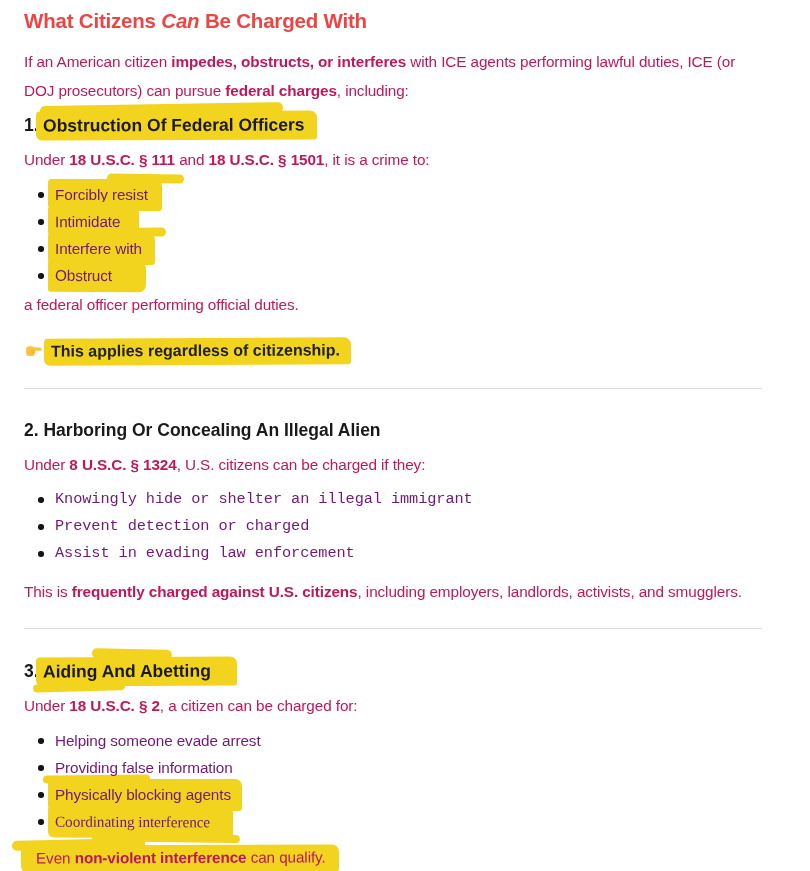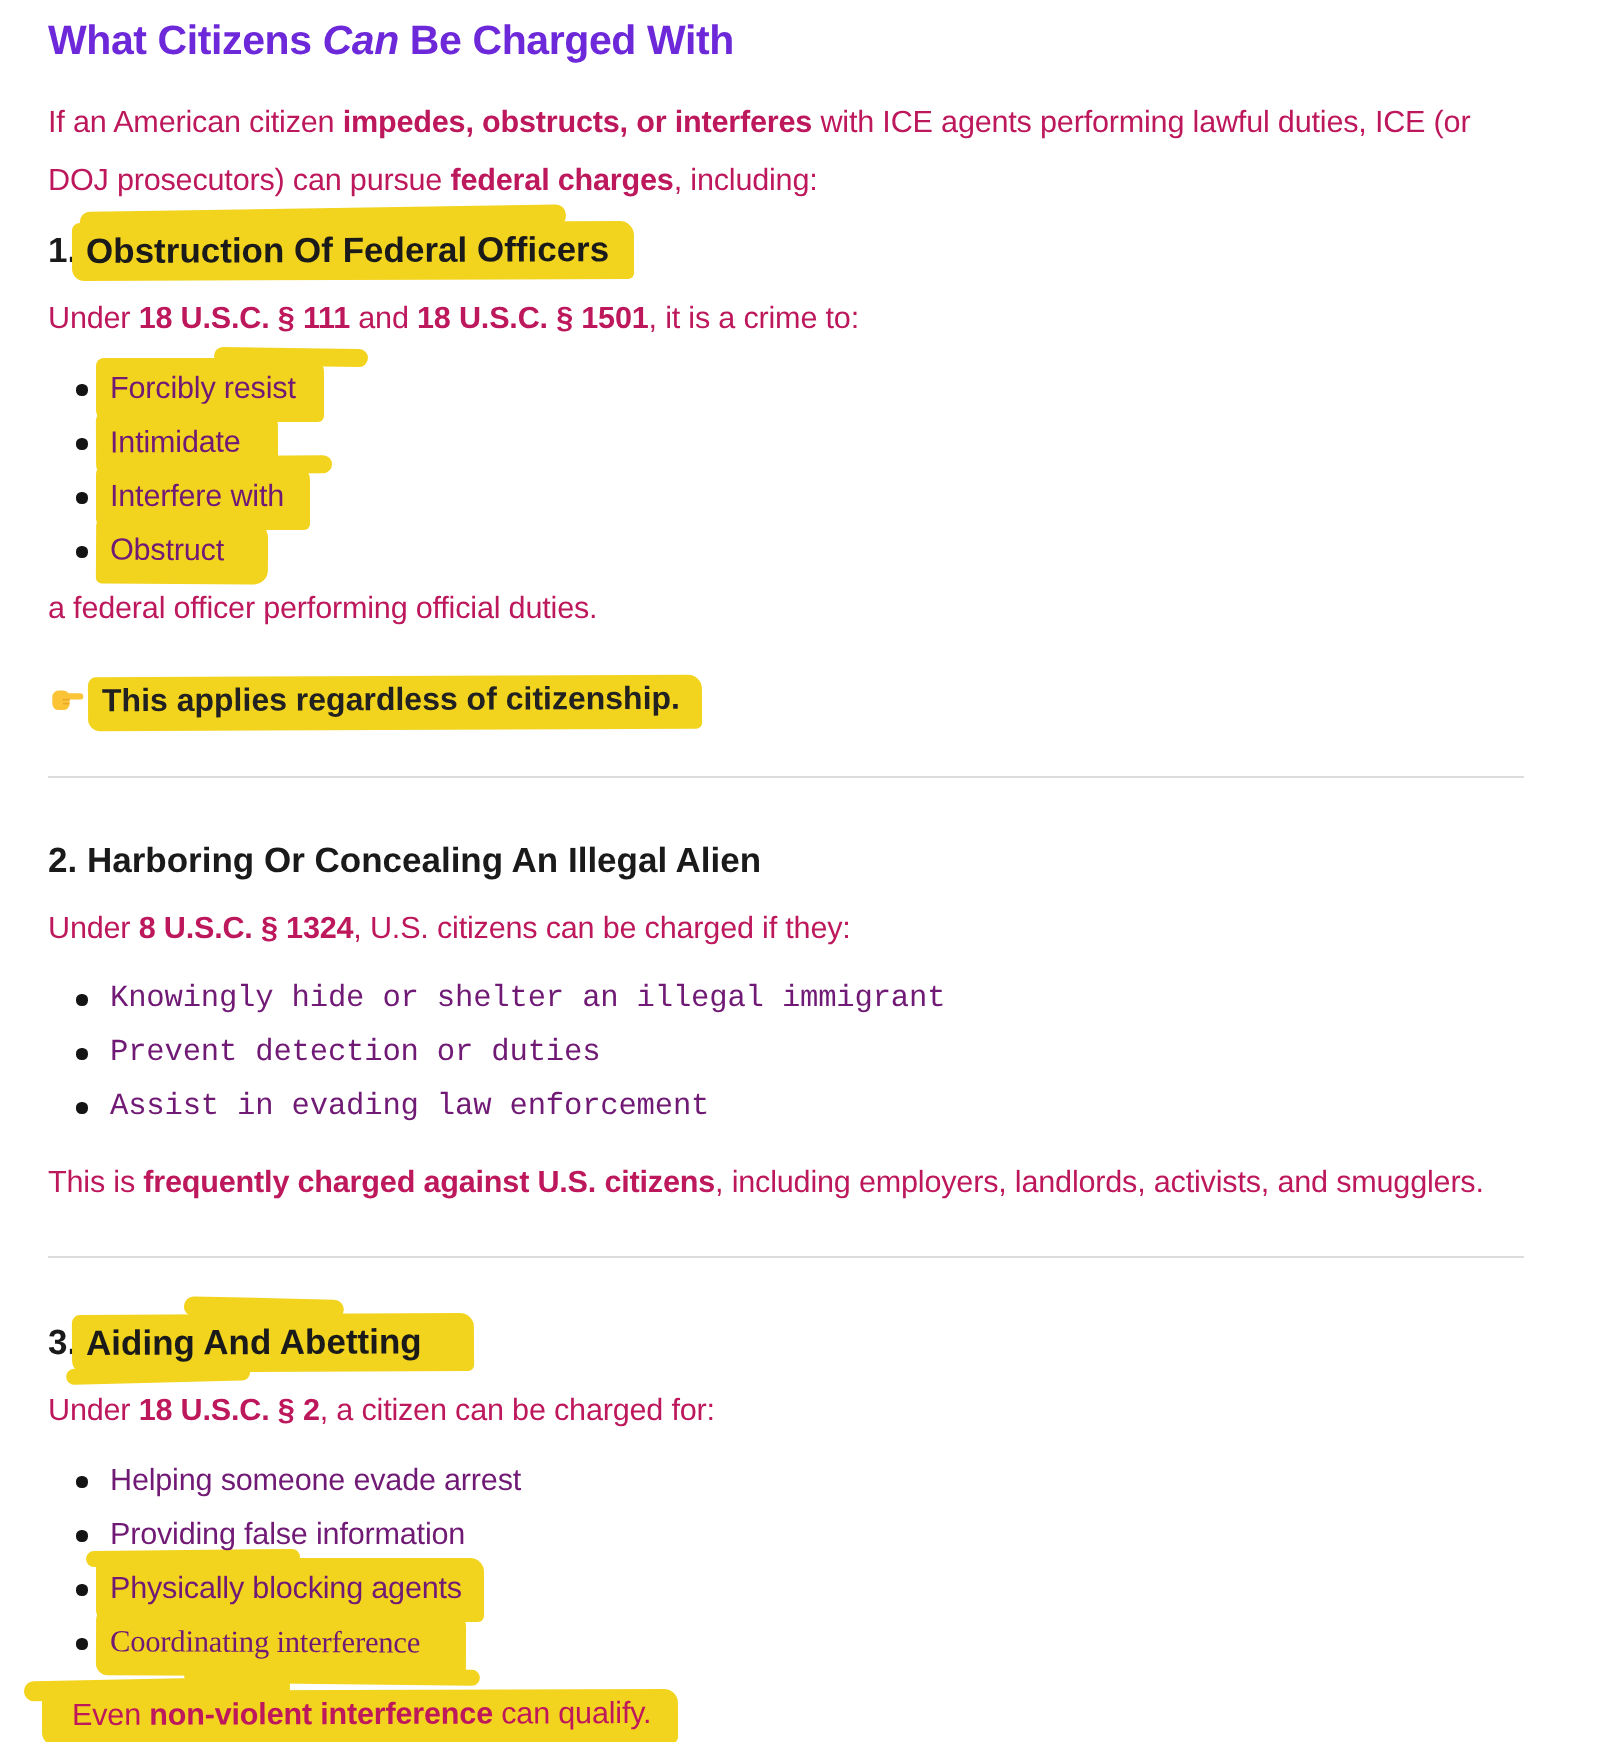--- a/index.html
+++ b/index.html
@@ -9,21 +9,21 @@
     background: #ffffff;
     overflow: hidden;
     font-family: "Liberation Sans", sans-serif;
     color: #212121;
   }
   .doc { padding: 8px 48px 0 24px; }
   section { display: contents; }
 
   .title {
     font-size: 20.5px; line-height: 25px; font-weight: 700;
-    letter-spacing: -0.2px; color: #6d28d9;
+    letter-spacing: -0.2px; color: #ef4444;
     margin: 0 0 14px;
   }
   .title .it { font-style: italic; font-weight: 700; }
 
   .body {
     font-size: 15.3px; letter-spacing: -0.1px;
     line-height: 29px; margin: 0 0 8px; color: #be185d;
     max-width: 742px;
   }
   .lead  { line-height: 22px; margin: 0 0 10px; }
@@ -76,21 +76,21 @@
   
   .hl-b { padding-right: 14px; margin-right: -14px; }
   .hl-b::before { content: ""; left: 52%; right: -22px; top: -5px; height: 9px; transform: rotate(0.8deg); }
   
   .hl-c { padding-right: 19px; margin-right: -19px; transform: rotate(-0.3deg); }
   .hl-c::before { content: ""; left: 32%; right: -6px; top: -4px; height: 8px; transform: rotate(0.5deg); }
   
   .hl-d { padding-right: 13px; margin-right: -13px; }
   .hl-d::before { content: ""; left: 10%; right: -11px; top: -5px; height: 9px; transform: rotate(-0.5deg); }
   
-  .hl-e { padding-right: 22px; margin-right: -22px; border-radius: 3px 9px 7px 3px; transform: rotate(0.3deg); }
+  .hl-e { padding-right: 34px; margin-right: -22px; border-radius: 3px 9px 7px 3px; transform: rotate(0.3deg); }
   
   .hl-f { transform: rotate(-0.25deg); padding-right: 11px; margin-right: -11px; }
   
   .hl-g { padding-right: 26px; margin-right: -26px; transform: rotate(-0.3deg); }
   .hl-g::before { content: ""; left: 28%; width: 40%; top: -8px; height: 10px; transform: rotate(1.6deg); }
   .hl-g::after  { content: ""; left: -3px; bottom: -5px; width: 46%; height: 8px; transform: rotate(-1.2deg); }
   
   .hl-h { padding-right: 11px; margin-right: -11px; }
   .hl-h::before { content: ""; left: -5px; width: 55%; top: -4px; height: 8px; transform: rotate(-0.6deg); }
   
@@ -134,21 +134,21 @@
 
   <hr class="divider">
 
   <section>
     <h2 class="sec"><span>2.</span> <span>Harboring Or Concealing An Illegal Alien</span></h2>
 
     <p class="body lead"><span>Under </span><strong>8 U.S.C. § 1324</strong><span>, U.S. citizens can be charged if they:</span></p>
 
     <ul class="list list-mb6">
       <li><span>Knowingly hide or shelter an illegal immigrant</span></li>
-      <li><span>Prevent detection or duties</span></li>
+      <li><span>Prevent detection or charged</span></li>
       <li><span>Assist in evading law enforcement</span></li>
     </ul>
 
     <p class="body after-tight"><span>This is </span><strong>frequently charged against U.S. citizens</strong><span>, including employers, landlords, activists, and smugglers.</span></p>
   </section>
 
   <hr class="divider divider-2">
 
   <section>
     <h2 class="sec"><span>3.</span> <span class="hl hl-g"><span>Aiding And Abetting</span></span></h2>

